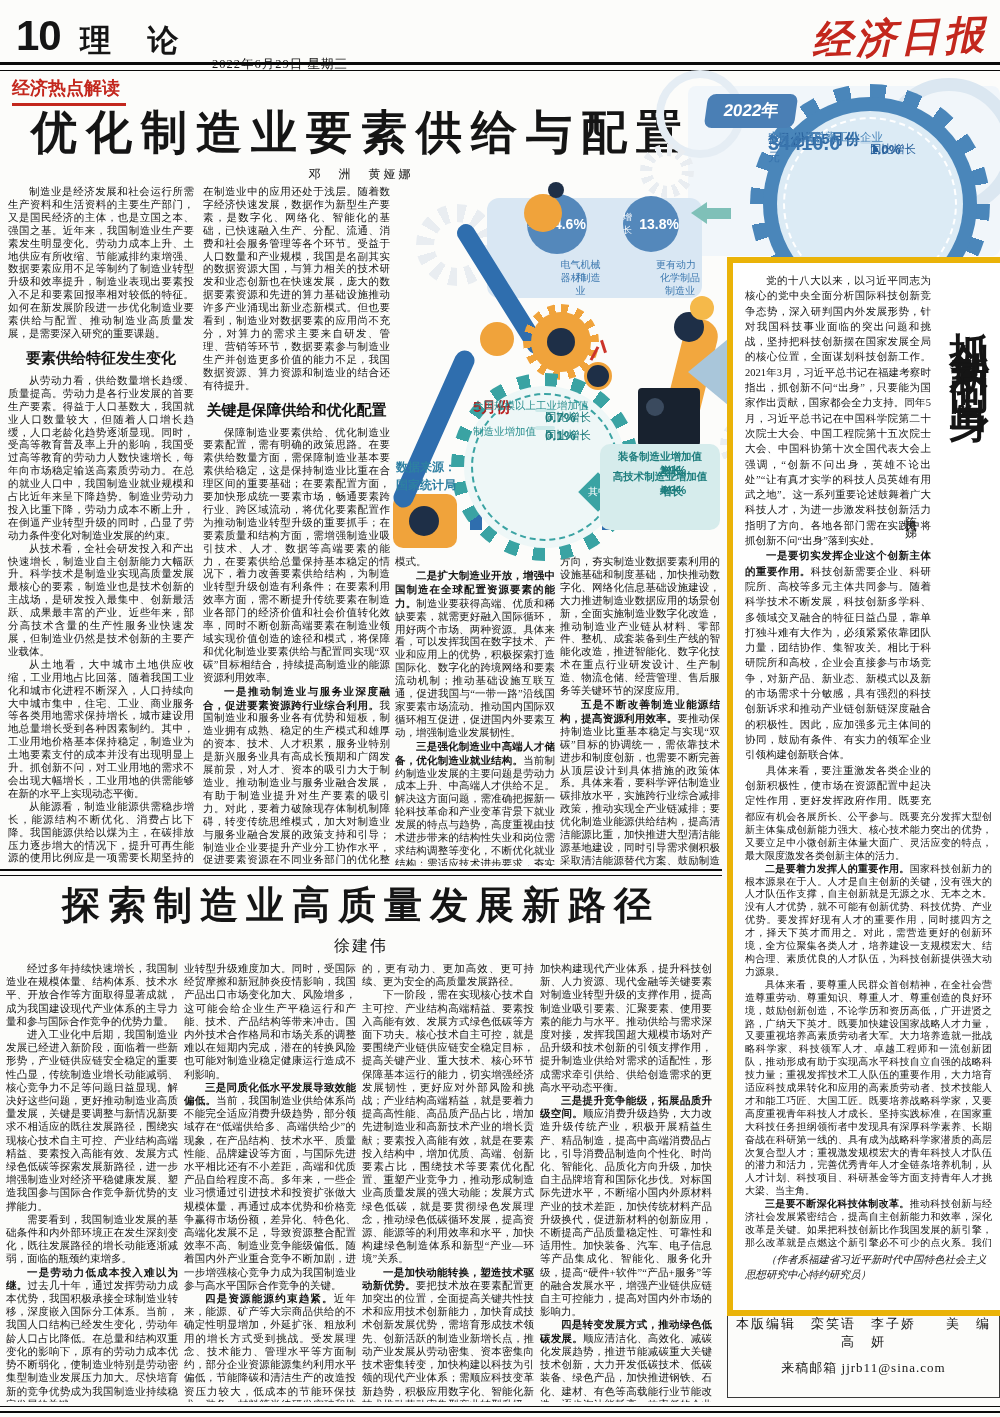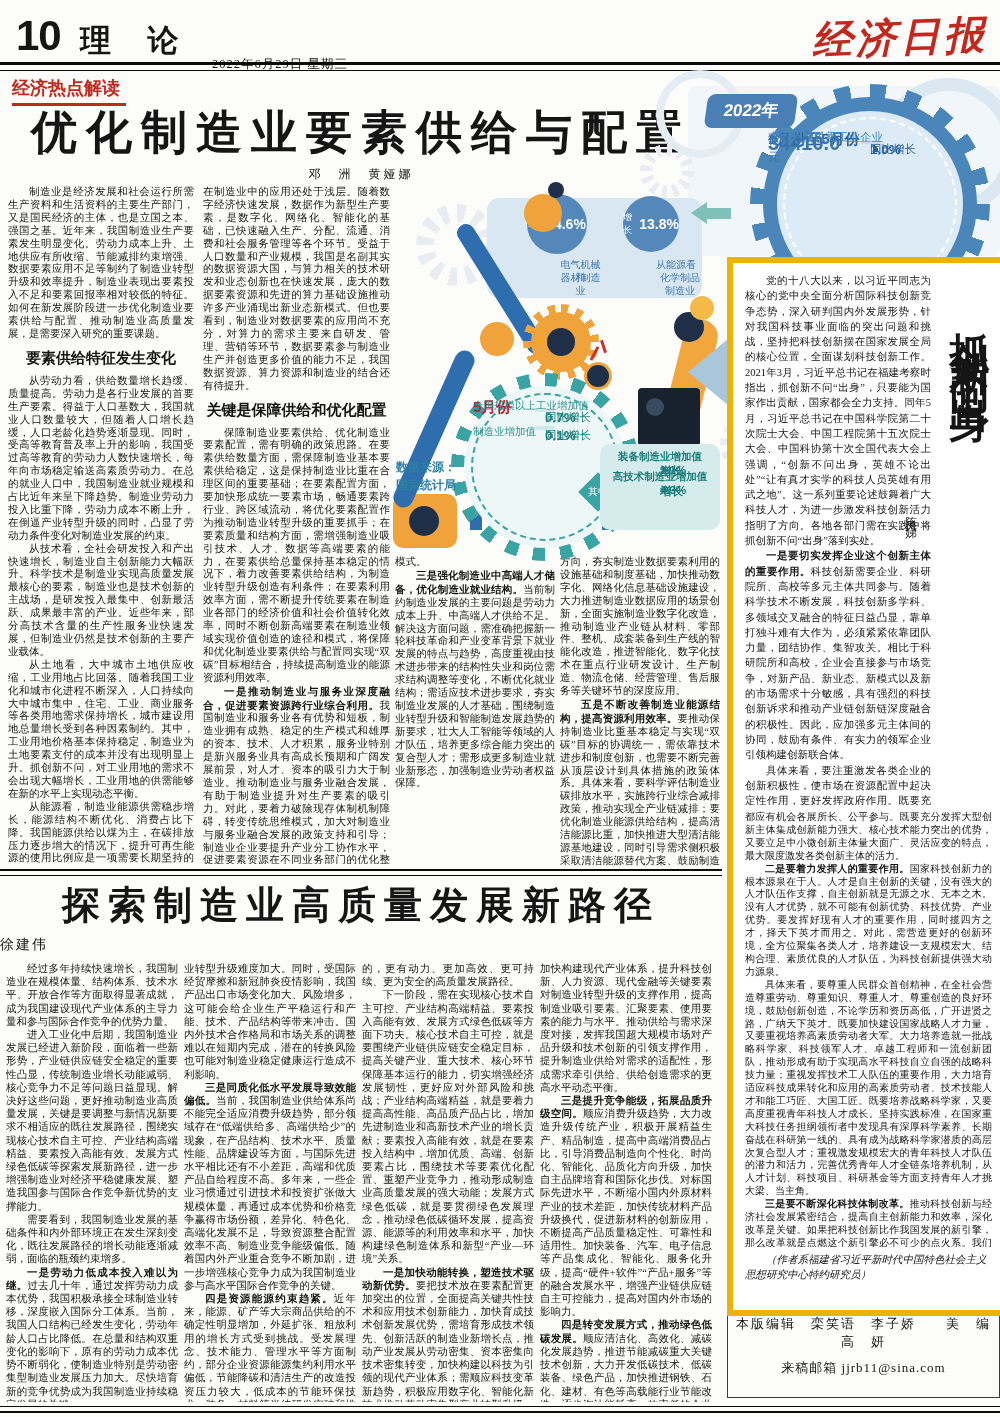--- a/index.html
+++ b/index.html
@@ -81,21 +81,21 @@
   
   .rbox{left:727px;top:257px;width:271px;height:1047px;background:#fff;border:6px solid #eab308;z-index:5}
   .rnarrow{left:12px;top:10px;width:186px;height:532px;font-size:10.5px;line-height:15.3px}
   .rwide{left:12px;top:548px;width:247px;height:436px;font-size:10px;line-height:12.9px}
   .rattr{left:12px;top:990px;width:247px;font-style:italic;font-size:10.5px;line-height:14.5px;text-indent:2em}
   .vtitle{left:203px;top:38px;width:62px;height:490px;writing-mode:vertical-rl;
           font:800 40px "Liberation Sans",sans-serif;letter-spacing:10px}
   .vauthor{left:170px;top:244px;writing-mode:vertical-rl;font-size:11.5px;letter-spacing:5px}
   
   .a2title{left:0;top:880px;width:722px;text-align:center;font:800 38px "Liberation Serif",serif;letter-spacing:8px}
-  .a2auth{left:0;top:936px;width:722px;text-align:left;font-size:14px;letter-spacing:2px}
+  .a2auth{left:0;top:936px;width:722px;text-align:center;font-size:16px;letter-spacing:2px}
   .a2c{font-size:10.5px;line-height:13.2px}
   
   .ebox{left:727px;top:1314px;width:271px;height:82px;border:1px solid #3a3a3a;text-align:center}
   .ebox .l1{font-size:13px;letter-spacing:2px}
   .ebox .l2{margin-top:8px;font-size:13px;letter-spacing:1px}
   .ebox a{color:#151515;text-decoration:none}
 </style>
 </head>
 <body>
 
@@ -117,20 +117,21 @@
     <div class="para">从能源看，制造业能源供需稳步增长，能源结构不断优化、消费占比下降。我国能源供给以煤为主，在碳排放压力逐步增大的情况下，提升可再生能源的使用比例应是一项需要长期坚持的工作。制造业集中了大量高耗能产业，尽管近年来其能源消费占比有所下降，但占全国能源消费总量的比例仍然较高，且对煤炭、石油等化石能源依赖程度高，加快制造业转型升级、提升能源利用效率较为迫切。</div>
   </div>
 <div class="col a1c" style="left:203px;top:186px;width:187px;height:678px">
     <div class="para cont">在制造业中的应用还处于浅层。随着数字经济快速发展，数据作为新型生产要素，是数字化、网络化、智能化的基础，已快速融入生产、分配、流通、消费和社会服务管理等各个环节。受益于人口数量和产业规模，我国是名副其实的数据资源大国，与算力相关的技术研发和业态创新也在快速发展，庞大的数据要素资源和先进的算力基础设施推动许多产业涌现出新业态新模式。但也要看到，制造业对数据要素的应用尚不充分，对算力的需求主要来自研发、管理、营销等环节，数据要素参与制造业生产并创造更多价值的能力不足，我国数据资源、算力资源和制造业的结合还有待提升。</div>
     <div class="subhead">关键是保障供给和优化配置</div>
     <div class="para">保障制造业要素供给、优化制造业要素配置，需有明确的政策思路。在要素供给数量方面，需保障制造业基本要素供给稳定，这是保持制造业比重在合理区间的重要基础；在要素配置方面，要加快形成统一要素市场，畅通要素跨行业、跨区域流动，将优化要素配置作为推动制造业转型升级的重要抓手；在要素质量和结构方面，需增强制造业吸引技术、人才、数据等高端要素的能力，在要素供给总量保持基本稳定的情况下，着力改善要素供给结构，为制造业转型升级创造有利条件；在要素利用效率方面，需不断提升传统要素在制造业各部门的经济价值和社会价值转化效率，同时不断创新高端要素在制造业领域实现价值创造的途径和模式，将保障和优化制造业要素供给与配置同实现“双碳”目标相结合，持续提高制造业的能源资源利用效率。</div>
     <div class="para"><b>一是推动制造业与服务业深度融合，促进要素资源跨行业综合利用。</b>我国制造业和服务业各有优势和短板，制造业拥有成熟、稳定的生产模式和雄厚的资本、技术、人才积累，服务业特别是新兴服务业具有高成长预期和广阔发展前景，对人才、资本的吸引力大于制造业。推动制造业与服务业融合发展，有助于制造业提升对生产要素的吸引力。对此，要着力破除现存体制机制障碍，转变传统思维模式，加大对制造业与服务业融合发展的政策支持和引导；制造业企业要提升产业分工协作水平，促进要素资源在不同业务部门的优化整合。同时，要将先进制造业和现代服务业作为要素流动和要素共享的重要载体，重点支持高端装备制造、电子信息制造、新能源汽车等先进制造业与软件和信息服务业、金融业、研发设计和科技服务业等现代服务业的深度融合，推动高端要素在制造业与服务业之间顺畅流动，探索更多跨行业共享要素资源的新</div>
   </div>
 <div class="col a1c" style="left:395px;top:556px;width:160px;height:310px">
     <div class="para cont">模式。</div>
+    <div class="para"><b>二是扩大制造业开放，增强中国制造在全球配置资源要素的能力。</b>制造业要获得高端、优质和稀缺要素，就需更好融入国际循环，用好两个市场、两种资源。具体来看，可以发挥我国在数字技术、产业和应用上的优势，积极探索打造国际化、数字化的跨境网络和要素流动机制；推动基础设施互联互通，促进我国与“一带一路”沿线国家要素市场流动。推动国内国际双循环相互促进，促进国内外要素互动，增强制造业发展韧性。</div>
     <div class="para"><b>三是强化制造业中高端人才储备，优化制造业就业结构。</b>当前制约制造业发展的主要问题是劳动力成本上升、中高端人才供给不足。解决这方面问题，需准确把握新一轮科技革命和产业变革背景下就业发展的特点与趋势，高度重视由技术进步带来的结构性失业和岗位需求结构调整等变化，不断优化就业结构；需适应技术进步要求，夯实制造业发展的人才基础，围绕制造业转型升级和智能制造发展趋势的新要求，壮大人工智能等领域的人才队伍，培养更多综合能力突出的复合型人才；需形成更多制造业就业新形态，加强制造业劳动者权益保障。</div>
   </div>
 <div class="col a1c" style="left:560px;top:556px;width:160px;height:310px">
     <div class="para cont">方向，夯实制造业数据要素利用的设施基础和制度基础，加快推动数字化、网络化信息基础设施建设，大力推进制造业数据应用的场景创新，全面实施制造业数字化改造，推动制造业产业链从材料、零部件、整机、成套装备到生产线的智能化改造，推进智能化、数字化技术在重点行业研发设计、生产制造、物流仓储、经营管理、售后服务等关键环节的深度应用。</div>
     <div class="para"><b>五是不断改善制造业能源结构，提高资源利用效率。</b>要推动保持制造业比重基本稳定与实现“双碳”目标的协调统一，需依靠技术进步和制度创新，也需要不断完善从顶层设计到具体措施的政策体系。具体来看，要科学评估制造业碳排放水平，实施跨行业综合减排政策，推动实现全产业链减排；要优化制造业能源供给结构，提高清洁能源比重，加快推进大型清洁能源基地建设，同时引导需求侧积极采取清洁能源替代方案、鼓励制造业企业主动调整能源消费结构；要依靠技术创新和管理创新提高制造业能效水平，推进制造业碳排放持续降低。</div>
   </div>
 
 <div class="abs info">
   <div class="panelbg"></div>
   <div class="ringA"></div>
@@ -170,21 +171,21 @@
   <div class="clabel" style="left:122px;top:172px;width:94px">
     <span>电气机械和</span>
       <br>
       <span>器材制造业</span>
   </div>
   <div class="circ" style="left:235px;top:110px;width:56px;height:56px">
     <span class="p">增长</span>
       <span class="v">13.8%</span>
   </div>
   <div class="clabel" style="left:220px;top:172px;width:96px">
-    <span>从能源看</span>
+    <span>更有动力</span>
       <br>
       <span>化学制品制造业</span>
   </div>
   <div class="tarrow"></div>
   <div class="tarrow2"></div>
 
   <div class="ob" style="left:5px;top:408px;width:64px;height:54px;border-radius:10px"></div>
   <div class="nv" style="left:21px;top:420px;width:30px;height:30px;border-radius:50%"></div>
   <div class="bb" style="left:36px;top:258px;width:20px;height:170px;border-radius:10px;transform:rotate(24deg)"></div>
   <div class="bb" style="left:104px;top:128px;width:18px;height:150px;border-radius:9px;transform:rotate(-32deg)"></div>

